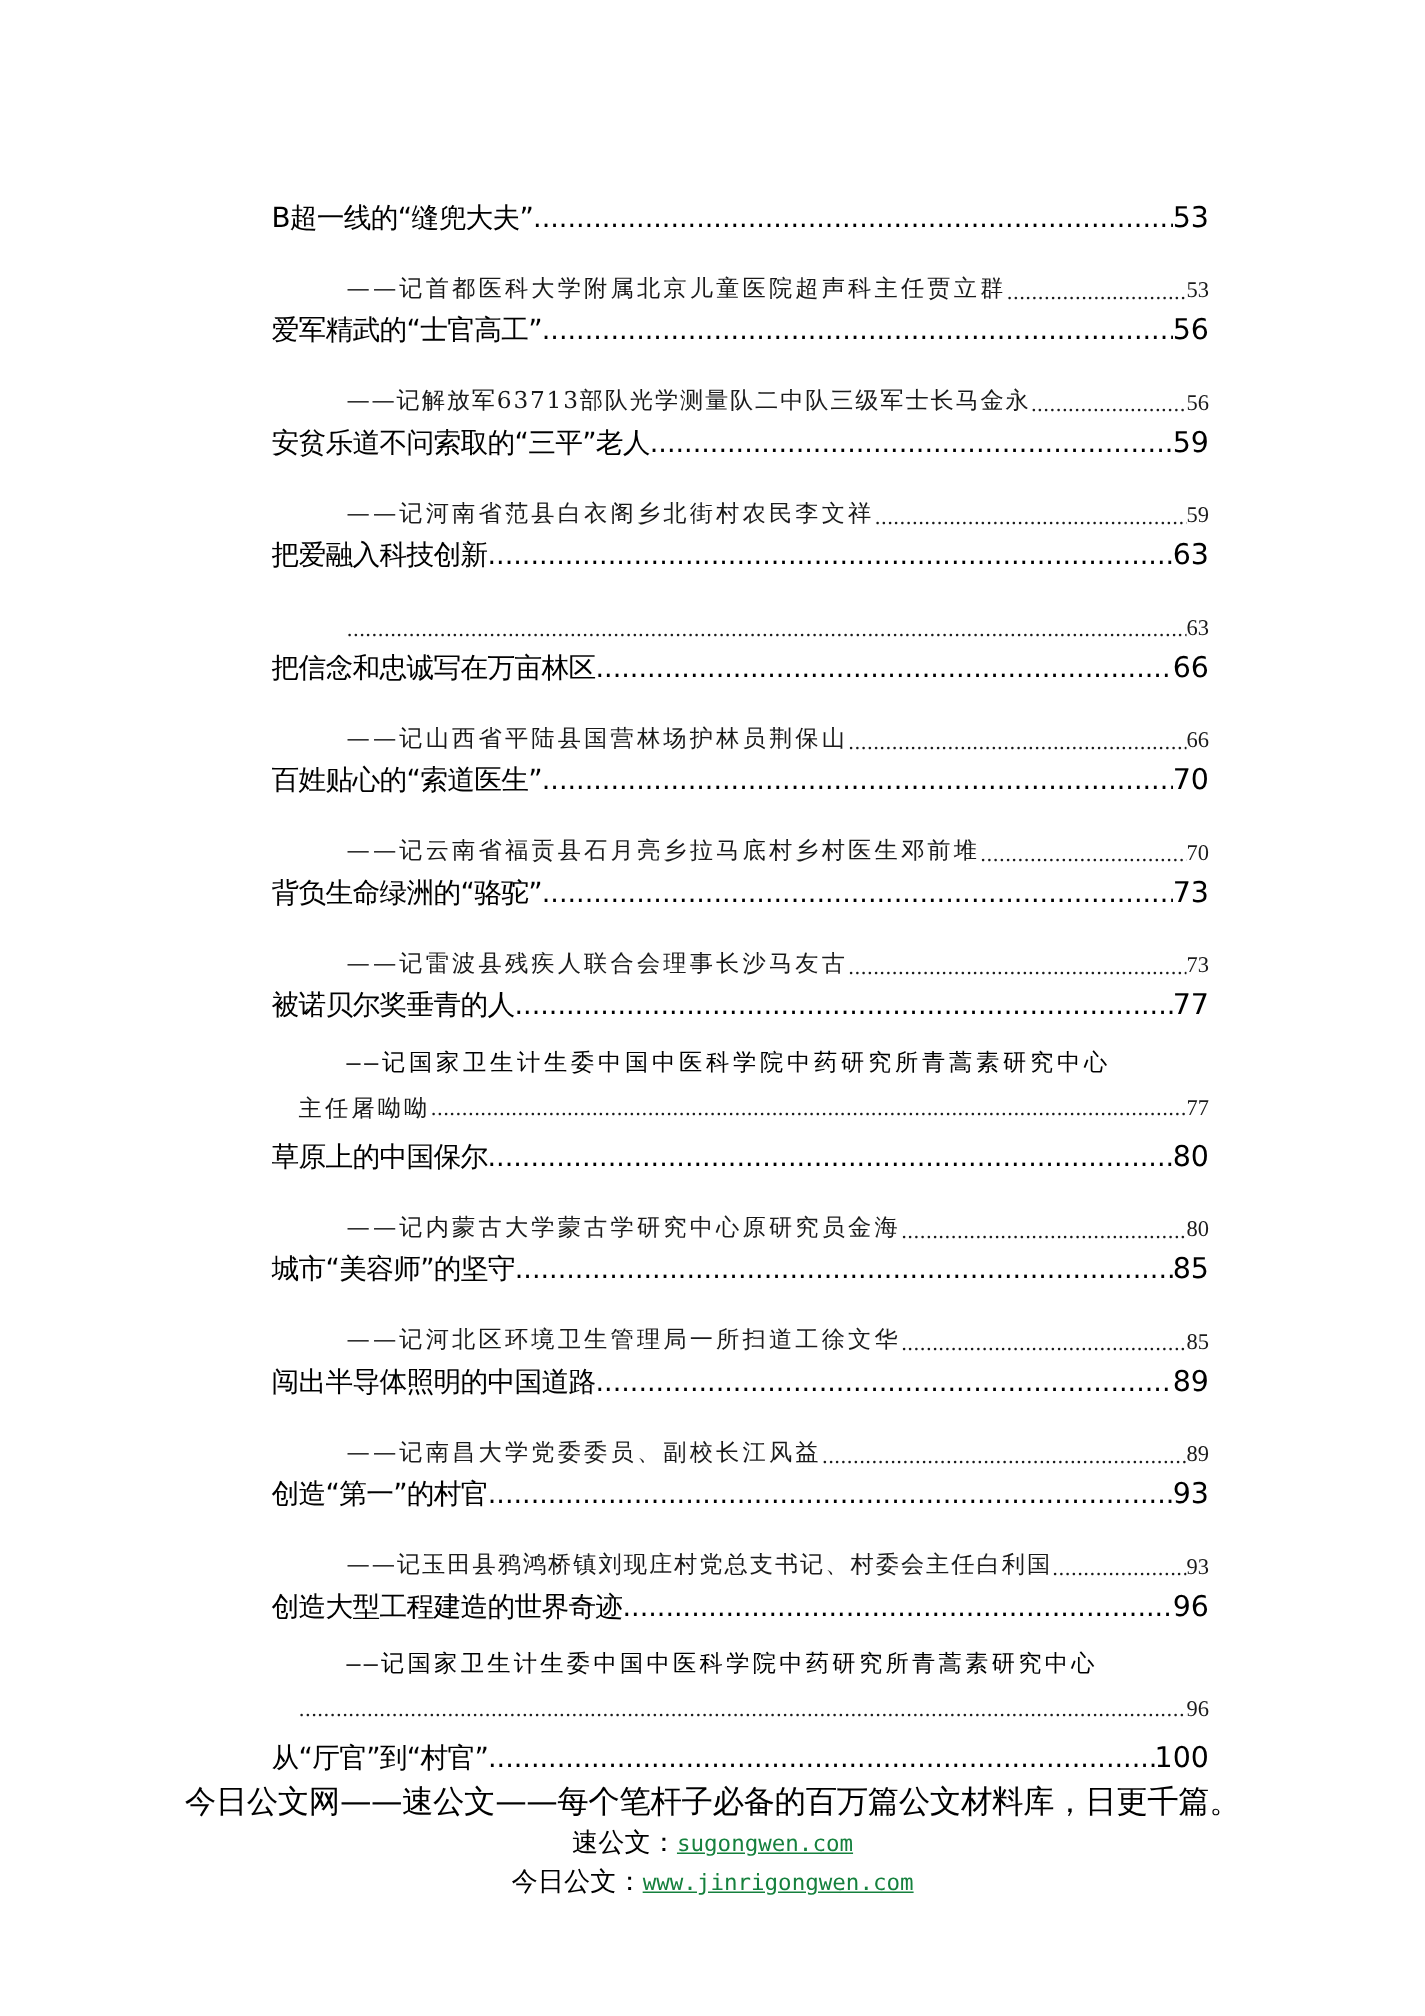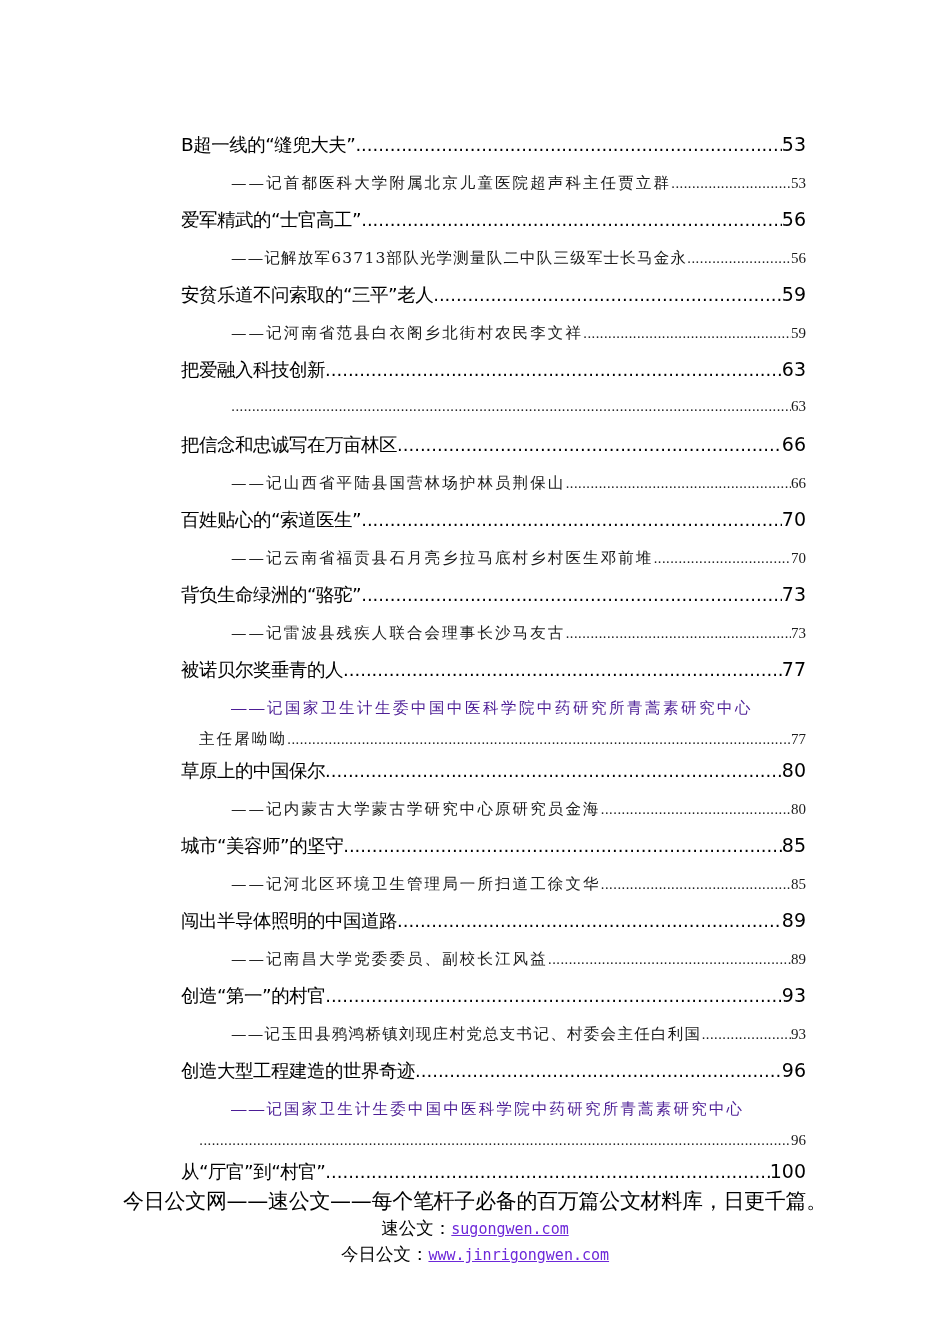--- a/index.html
+++ b/index.html
@@ -2,36 +2,36 @@
 <html><head>
 <meta charset="utf-8">
 <style>
   html, body { margin: 0; padding: 0; background: #ffffff; }
   body { width: 950px; height: 1344px; position: relative; overflow: hidden; color: #000; }
   .page { position: absolute; left: 0; top: 0; width: 950px; height: 1344px; background: #fff; }
   .toc { position: absolute; left: 181px; top: 128px; width: 625px; }
   .entry { position: relative; }
   .row { display: flex; align-items: baseline; white-space: nowrap; overflow: hidden; }
   .title-row { height: 37px; font-family: "DejaVu Sans", "Liberation Sans", sans-serif; font-size: 18.5px; letter-spacing: -0.5px; padding-top: 4px; box-sizing: border-box; }
-  .sub-row { height: 38px; font-family: "DejaVu Serif", "Liberation Serif", serif; font-size: 15.5px; letter-spacing: 2.1px; padding-left: 50px; padding-top: 8px; box-sizing: border-box; color: #1a1a1a; }
+  .sub-row { height: 38px; font-family: "DejaVu Serif", "Liberation Serif", serif; font-size: 15.5px; letter-spacing: 2.1px; padding-left: 50px; padding-top: 8px; box-sizing: border-box; color: #1a1a1a; align-items: flex-end; }
   .sub-cont { font-family: "DejaVu Serif", "Liberation Serif", serif; font-size: 15.5px; letter-spacing: 2.1px; padding-left: 18px; height: 30px; box-sizing: border-box; display:flex; align-items: center; white-space: nowrap; overflow:hidden; color:#1a1a1a; }
-  .sub-first { font-family: Liberation Sans, sans-serif; font-size: 15.5px; letter-spacing: 2.5px; padding-left: 50px; padding-top: 8px; height: 34px; box-sizing: border-box; white-space: nowrap; overflow: hidden; color:#4c1d95; }
+  .sub-first { font-family: Liberation Mono, monospace; font-size: 15.5px; letter-spacing: 2.5px; padding-left: 50px; padding-top: 8px; height: 34px; box-sizing: border-box; white-space: nowrap; overflow: hidden; color:#000000; }
   .label { flex: 0 0 auto; }
   .dots { flex: 1 1 auto; overflow: hidden; letter-spacing: 0; }
   .dots::after { content: "........................................................................................................................................................................................................"; }
   .title-row .dots { font-size: 18px; }
   .sub-row .dots, .sub-cont .dots { font-size: 13px; letter-spacing: 0; }
   .page-num { flex: 0 0 auto; letter-spacing: 0; }
   .sub-row .page-num, .sub-cont .page-num { font-family: "Liberation Serif", "DejaVu Serif", serif; font-size: 15px; }
   .title-row .page-num { font-size: 19px; }
   .footer { position: absolute; left: 0; width: 950px; text-align: center; font-family: "DejaVu Sans", "Liberation Sans", sans-serif; color: #000; }
   .footer .line1 { position: absolute; top: 1187px; left: 0; width: 950px; font-size: 21px; letter-spacing: -0.3px; }
   .footer .line2 { position: absolute; top: 1216px; left: 0; width: 950px; font-size: 17.5px; }
   .footer .line3 { position: absolute; top: 1242px; left: 0; width: 950px; font-size: 17.5px; }
-  .link { color: #6d28d9; text-decoration: underline; font-family: "DejaVu Sans Mono", "Liberation Mono", monospace; font-size: 15px; }
+  .link { color: #15803d; text-decoration: underline; font-family: "DejaVu Sans Mono", "Liberation Mono", monospace; font-size: 15px; }
 </style>
 </head>
 <body>
 
 <div class="page">
   <div class="toc">
 
     <div class="entry">
       <div class="row title-row">
         <span class="label">B超一线的“缝兜大夫”</span>

